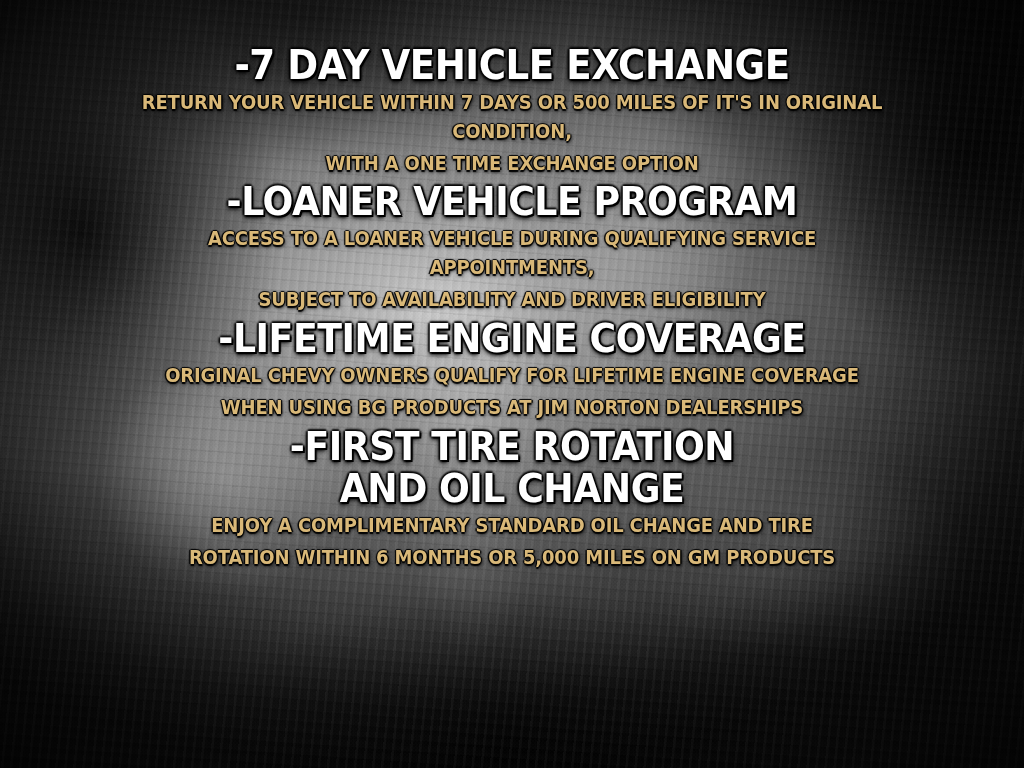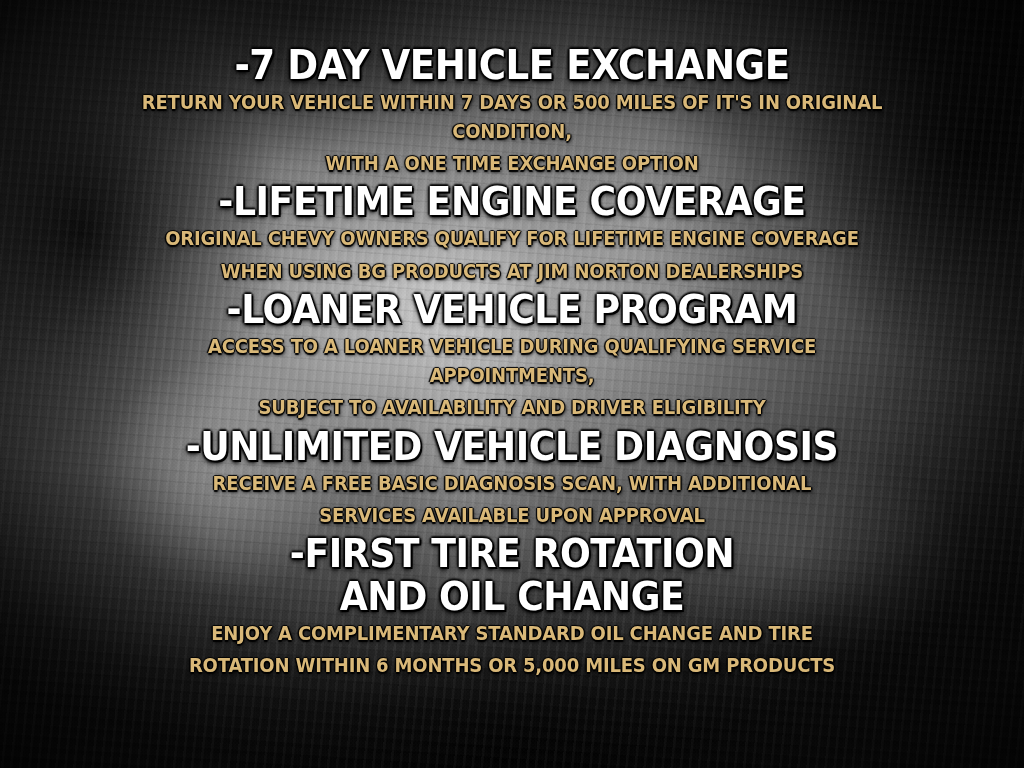--- a/index.html
+++ b/index.html
@@ -134,37 +134,32 @@
   <div class="bg-layer bg-vignette"></div>
 
   <div class="content">
 
     <div class="block b1">
       <div class="heading">-7 DAY VEHICLE EXCHANGE</div>
       <div class="sub">RETURN YOUR VEHICLE WITHIN 7 DAYS OR 500 MILES OF IT'S IN ORIGINAL CONDITION,</div>
       <div class="sub">WITH A ONE TIME EXCHANGE OPTION</div>
     </div>
 
+    <div class="block b3">
+      <div class="heading">-LOANER VEHICLE PROGRAM</div>
+      <div class="sub">ACCESS TO A LOANER VEHICLE DURING QUALIFYING SERVICE APPOINTMENTS,</div>
+      <div class="sub">SUBJECT TO AVAILABILITY AND DRIVER ELIGIBILITY</div>
+    </div>
+
     <div class="block b2">
       <div class="heading">-LIFETIME ENGINE COVERAGE</div>
       <div class="sub">ORIGINAL CHEVY OWNERS QUALIFY FOR LIFETIME ENGINE COVERAGE</div>
       <div class="sub">WHEN USING BG PRODUCTS AT JIM NORTON DEALERSHIPS</div>
     </div>
 
-    <div class="block b3">
-      <div class="heading">-LOANER VEHICLE PROGRAM</div>
-      <div class="sub">ACCESS TO A LOANER VEHICLE DURING QUALIFYING SERVICE APPOINTMENTS,</div>
-      <div class="sub">SUBJECT TO AVAILABILITY AND DRIVER ELIGIBILITY</div>
-    </div>
-
-    <div class="block b4">
-      <div class="heading">-UNLIMITED VEHICLE DIAGNOSIS</div>
-      <div class="sub">RECEIVE A FREE BASIC DIAGNOSIS SCAN, WITH ADDITIONAL</div>
-      <div class="sub">SERVICES AVAILABLE UPON APPROVAL</div>
-    </div>
 
 
     <div class="block b6">
       <div class="heading">-FIRST TIRE ROTATION AND OIL CHANGE</div>
       <div class="sub">ENJOY A COMPLIMENTARY STANDARD OIL CHANGE AND TIRE</div>
       <div class="sub">ROTATION WITHIN 6 MONTHS OR 5,000 MILES ON GM PRODUCTS</div>
     </div>
 
   </div>
 </div>

